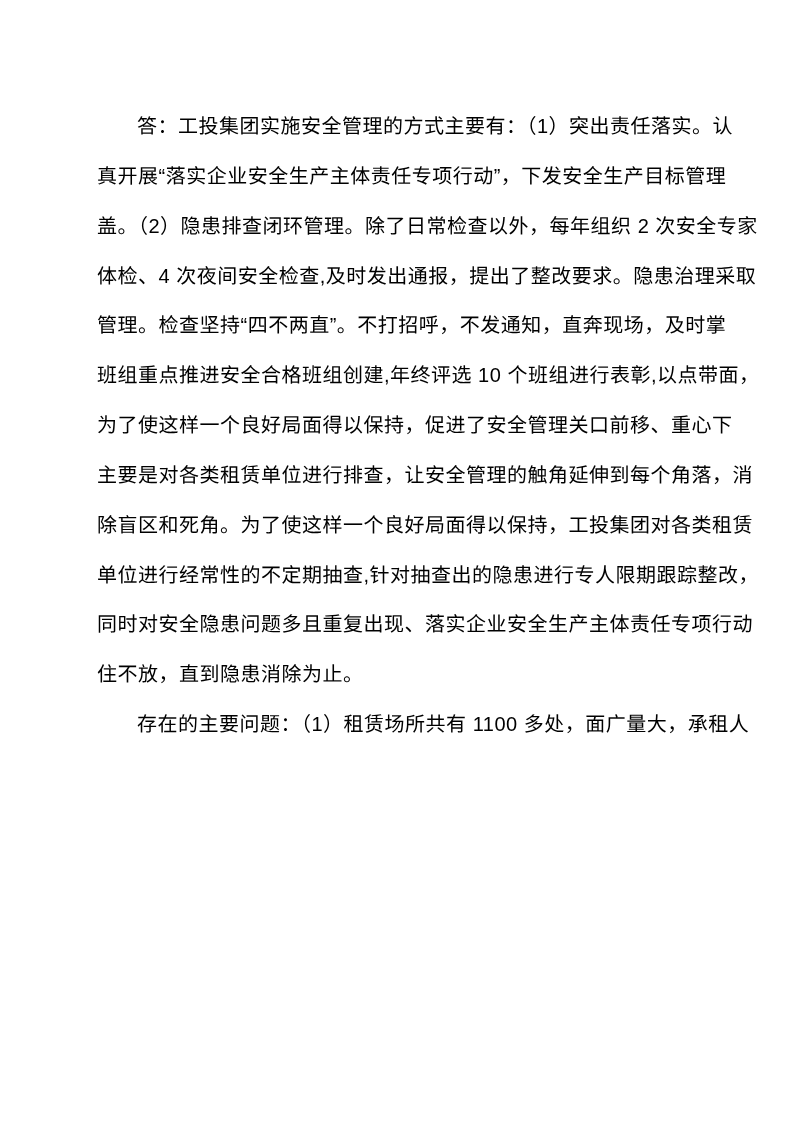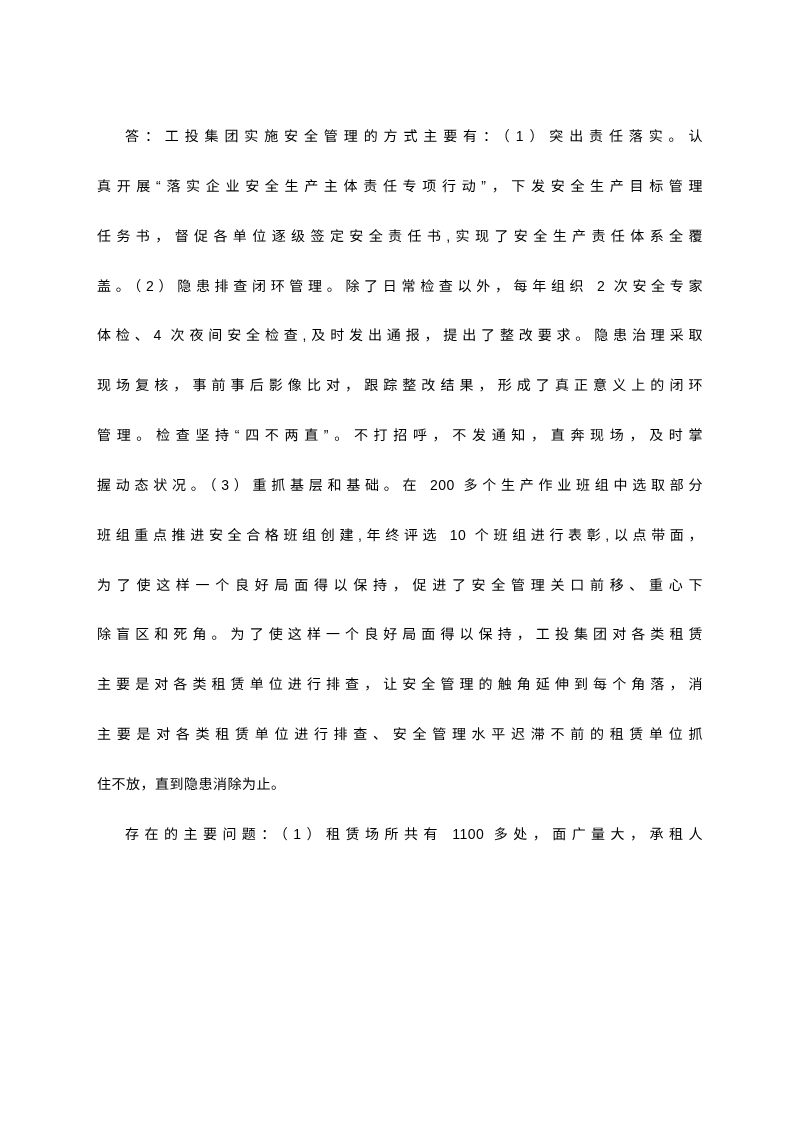--- a/index.html
+++ b/index.html
@@ -12,25 +12,25 @@
     font-family: "Liberation Sans", sans-serif;
   }
   .page {
     position: relative;
     width: 793px;
     height: 1122px;
     background: #ffffff;
   }
   .text-block {
     position: absolute;
-    top: 112px;
+    top: 102px;
     left: 97px;
     width: 606px;
     color: #000000;
-    font-size: 14px;
+    font-size: 20px;
     line-height: 49.85px;
     letter-spacing: 0.5px;
   }
   .line {
     text-align: justify;
     text-align-last: justify;
     white-space: nowrap;
     height: 49.85px;
   }
   .line.indent {
@@ -41,27 +41,25 @@
     text-align-last: left;
   }
 </style>
 </head>
 <body>
 
 <div class="page">
   <div class="text-block">
     <div class="line indent">答：工投集团实施安全管理的方式主要有：（1）突出责任落实。认</div>
     <div class="line">真开展“落实企业安全生产主体责任专项行动”，下发安全生产目标管理</div>
-    <div class="line">任务书，督促各单位逐级签定安全责任书,实现了安全生产责任体系全覆</div>
     <div class="line">盖。（2）隐患排查闭环管理。除了日常检查以外，每年组织 2 次安全专家</div>
     <div class="line">体检、4 次夜间安全检查,及时发出通报，提出了整改要求。隐患治理采取</div>
-    <div class="line">现场复核，事前事后影像比对，跟踪整改结果，形成了真正意义上的闭环</div>
     <div class="line">管理。检查坚持“四不两直”。不打招呼，不发通知，直奔现场，及时掌</div>
-    <div class="line">握动态状况。（3）重抓基层和基础。在 200 多个生产作业班组中选取部分</div>
     <div class="line">班组重点推进安全合格班组创建,年终评选 10 个班组进行表彰,以点带面，</div>
     <div class="line">为了使这样一个良好局面得以保持，促进了安全管理关口前移、重心下</div>
+    <div class="line">主要是对各类租赁单位进行排查，让安全管理的触角延伸到每个角落，消</div>
     <div class="line">除盲区和死角。为了使这样一个良好局面得以保持，工投集团对各类租赁</div>
-    <div class="line">主要是对各类租赁单位进行排查，让安全管理的触角延伸到每个角落，消</div>
-    <div class="line">主要是对各类租赁单位进行排查、安全管理水平迟滞不前的租赁单位抓</div>
+    <div class="line">单位进行经常性的不定期抽查,针对抽查出的隐患进行专人限期跟踪整改，</div>
+    <div class="line">同时对安全隐患问题多且重复出现、落实企业安全生产主体责任专项行动</div>
     <div class="line para-end">住不放，直到隐患消除为止。</div>
     <div class="line indent">存在的主要问题：（1）租赁场所共有 1100 多处，面广量大，承租人</div>
   </div>
 </div>
 
 </body></html>

